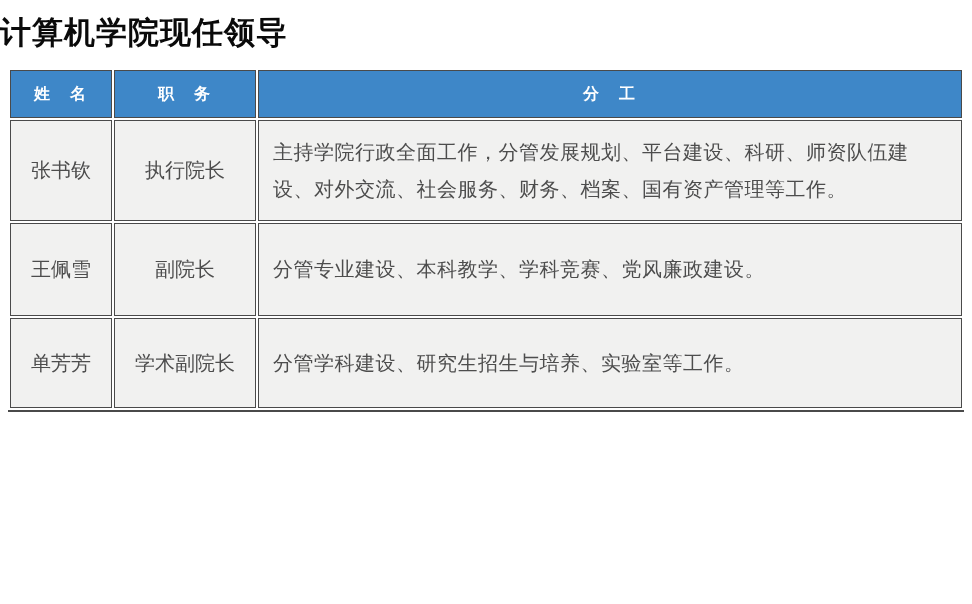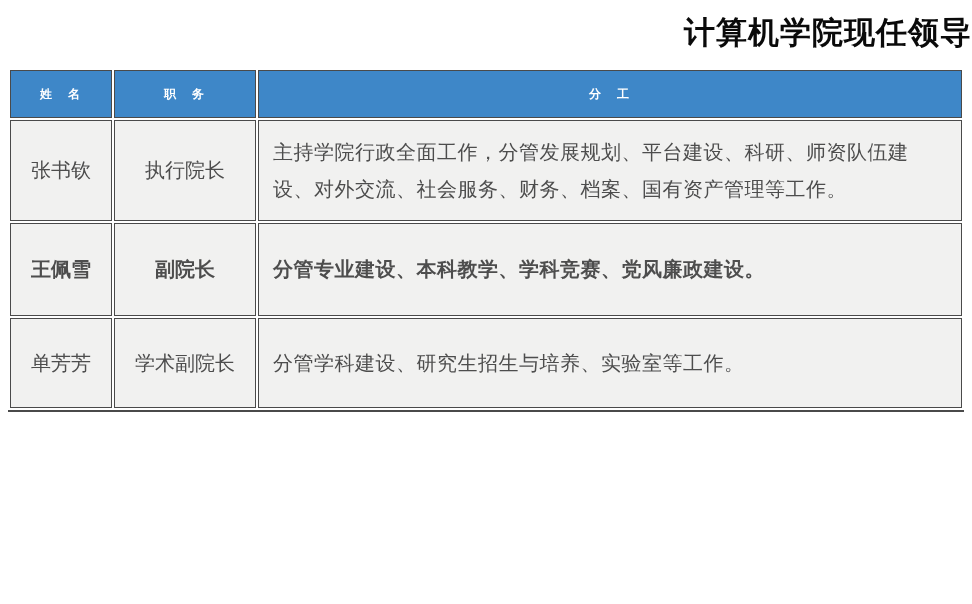--- a/index.html
+++ b/index.html
@@ -9,21 +9,21 @@
     font-family: "Liberation Sans", sans-serif;
   }
   .page {
     width: 972px;
     height: 604px;
     background: #ffffff;
     box-sizing: border-box;
     overflow: hidden;
   }
   .page-title {
-    text-align: right;
+    text-align: left;
     font-family: "Liberation Serif", serif;
     font-weight: bold;
     font-size: 31px;
     color: #0a0a0a;
     padding-top: 12px;
     margin: 0 0 14px 0;
     letter-spacing: 1px;
   }
   table.leaders {
     width: 956px;
@@ -35,21 +35,21 @@
     table-layout: fixed;
   }
   table.leaders th,
   table.leaders td {
     border: 1px solid #4a4a4a;
     box-sizing: border-box;
   }
   table.leaders th {
     background: #3E87C8;
     color: #ffffff;
-    font-size: 12px;
+    font-size: 16px;
     font-weight: bold;
     height: 48px;
     text-align: center;
     letter-spacing: 2px;
   }
   table.leaders td {
     background: #F1F1F0;
     color: #4d4d4d;
     font-size: 20px;
     vertical-align: middle;
@@ -58,21 +58,21 @@
   .col-pos   { width: 142px; }
   td.cell-name, td.cell-pos { text-align: center; }
   td.cell-duty {
     text-align: left;
     padding: 10px 14px;
     line-height: 1.85;
     letter-spacing: 0.5px;
   }
   tr.row-1 td { height: 91px; }
   tr.row-2 td { height: 101px; }
-  tr.row-3 td { height: 93px; font-weight: bold; }
+  tr.row-3 td { height: 93px; }
   tr.row-4 td { height: 91px; }
   tr.row-5 td { height: 90px; }
 </style>
 </head>
 <body>
 
 <div class="page">
 
   <h1 class="page-title">计算机学院现任领导</h1>
 

